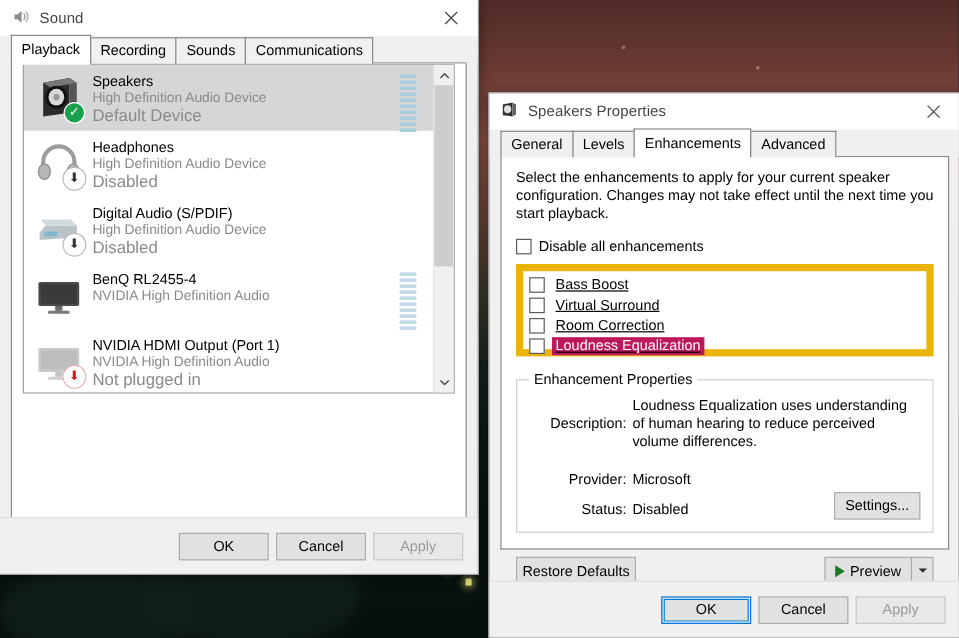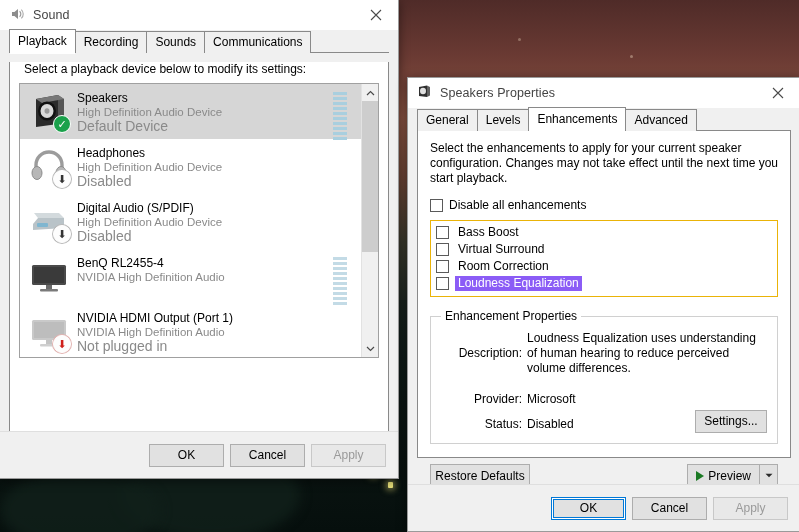--- a/index.html
+++ b/index.html
@@ -332,32 +332,33 @@
     padding: 10px 12px 8px 12px;
   }
   #props-desc {
     font-size: 12px;
     line-height: 15px;
     margin-bottom: 12px;
   }
   .cbrow { display: flex; align-items: center; gap: 6px; font-size: 12px; }
   #enh-list {
     margin-top: 8px;
-    border: 1px solid #eab308;
+    border: 6px solid #eab308;
     background: #fff;
     padding: 3px 2px;
     height: 77px;
+    text-decoration: underline;
   }
   .enh-item {
     display: flex; align-items: center; gap: 6px;
     padding: 1px 3px;
     font-size: 12px;
   }
   .enh-item .lbl { padding: 0 3px; line-height: 15px; }
-  .enh-item.selected .lbl { background: #8b5cf6; color: #fff; }
+  .enh-item.selected .lbl { background: #be185d; color: #fff; }
 
   fieldset.groupbox {
     border: 1px solid #d0d0d0;
     margin: 12px 0 0 0;
     padding: 6px 10px 10px 10px;
     position: relative;
   }
   fieldset.groupbox legend {
     font-size: 12px;
     padding: 0 4px;
@@ -421,21 +422,20 @@
   </div>
 
   <div class="tabstrip">
     <div class="tab active">Playback</div>
     <div class="tab">Recording</div>
     <div class="tab">Sounds</div>
     <div class="tab">Communications</div>
   </div>
 
   <div class="tabbody" style="height:387px;">
-    <div id="sound-prompt">Select a playback device below to modify its settings:</div>
 
     <div id="device-list">
       <div id="device-rows">
 
         <div class="device-row selected">
           <div class="device-icon">
             <svg width="42" height="42" viewBox="0 0 42 42">
               <path d="M8 9 L30 5 L30 34 L8 37 Z" fill="#2b2b2b"></path>
               <path d="M30 5 L36 9 L36 31 L30 34 Z" fill="#555"></path>
               <path d="M8 9 L30 5 L36 9 L14 13 Z" fill="#787878"></path>

